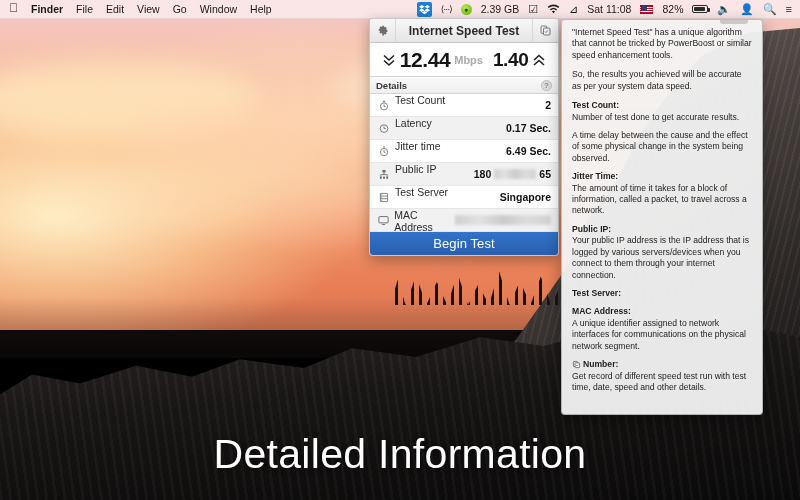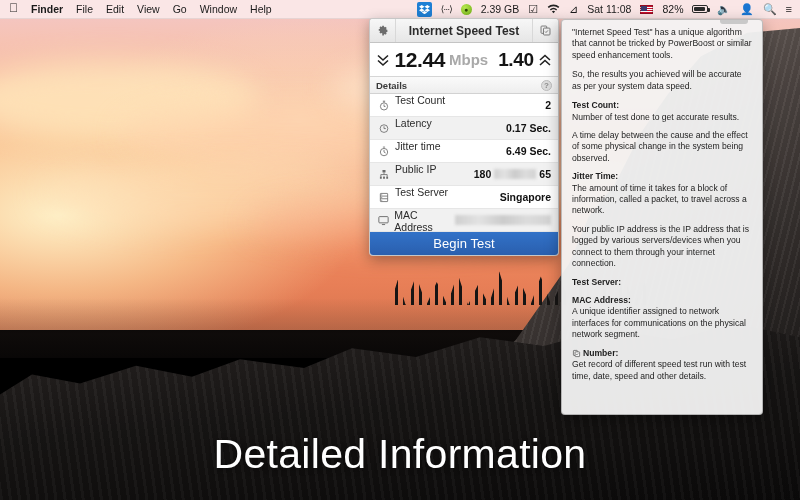--- a/index.html
+++ b/index.html
@@ -140,21 +140,21 @@
     font-size:12px; font-weight:bold; color:#2c2c2c; pointer-events:none;
   }
 
   .speedrow{
     height:34px; display:flex; align-items:center; justify-content:center;
     gap:4px; padding:8px 7px; background:#fff;
     border-bottom:1px solid #d6d6d6;
   }
   .chev{ color:#2b2b2b; display:flex; flex-direction:column; line-height:.55; font-size:13px; }
   .dl-num{ font-size:21px; font-weight:bold; color:#141414; letter-spacing:-.4px; }
-  .unit{ font-size:15px; color:#a9a9a9; font-weight:bold; }
+  .unit{ font-size:11px; color:#a9a9a9; font-weight:bold; }
   .ul-num{ font-size:19px; font-weight:bold; color:#141414; margin-left:6px; letter-spacing:-.4px; }
 
   .details-head{
     height:17px; display:flex; align-items:center; padding:0 6px;
     background:linear-gradient(180deg,#fafafa,#eeeeee);
     border-bottom:1px solid #d2d2d2;
     font-size:9.5px; font-weight:bold; color:#3a3a3a;
   }
   .help-btn{
     margin-left:auto; width:11px; height:11px; border-radius:50%;
@@ -415,20 +415,21 @@
     <div class="p-b">Number of test done to get accurate results.</div>
   </div>
   <div class="p-sec">
     <div class="p-b">A time delay between the cause and the effect of some physical change in the system being observed.</div>
   </div>
   <div class="p-sec">
     <div class="p-h">Jitter Time:</div>
     <div class="p-b">The amount of time it takes for a block of information, called a packet, to travel across a network.</div>
   </div>
   <div class="p-sec">
+    <div class="p-h">Public IP:</div>
     <div class="p-b">Your public IP address is the IP address that is logged by various servers/devices when you connect to them through your internet connection.</div>
   </div>
   <div class="p-sec">
     <div class="p-h">Test Server:</div>
   </div>
   <div class="p-sec">
     <div class="p-h">MAC Address:</div>
     <div class="p-b">A unique identifier assigned to network interfaces for communications on the physical network segment.</div>
   </div>
   <div class="p-sec">

